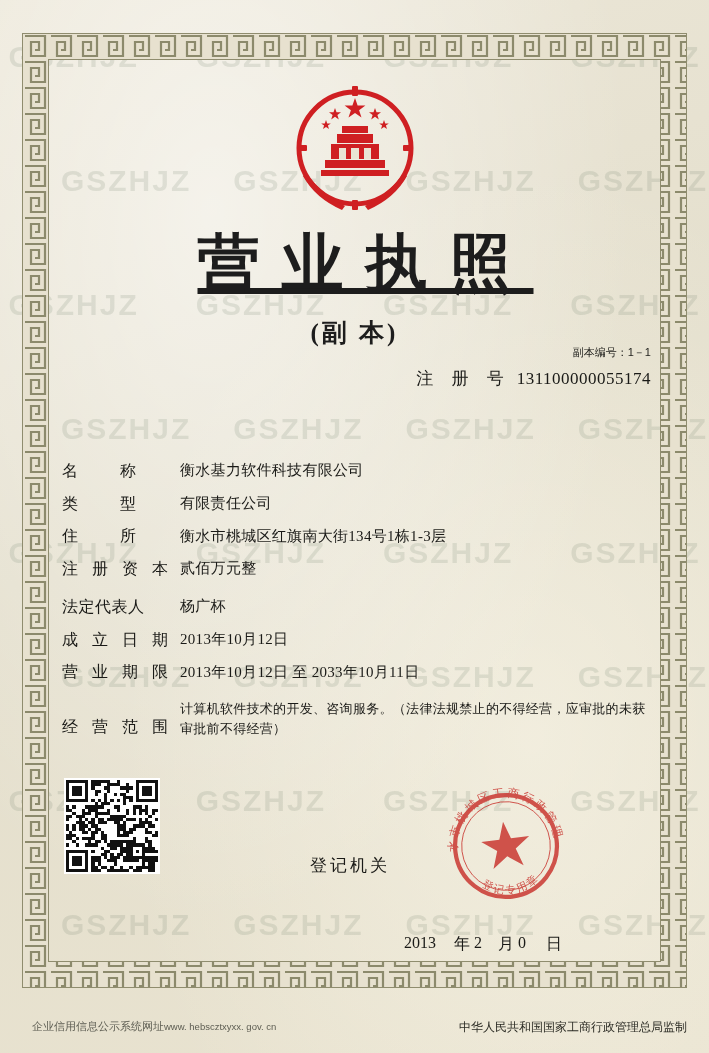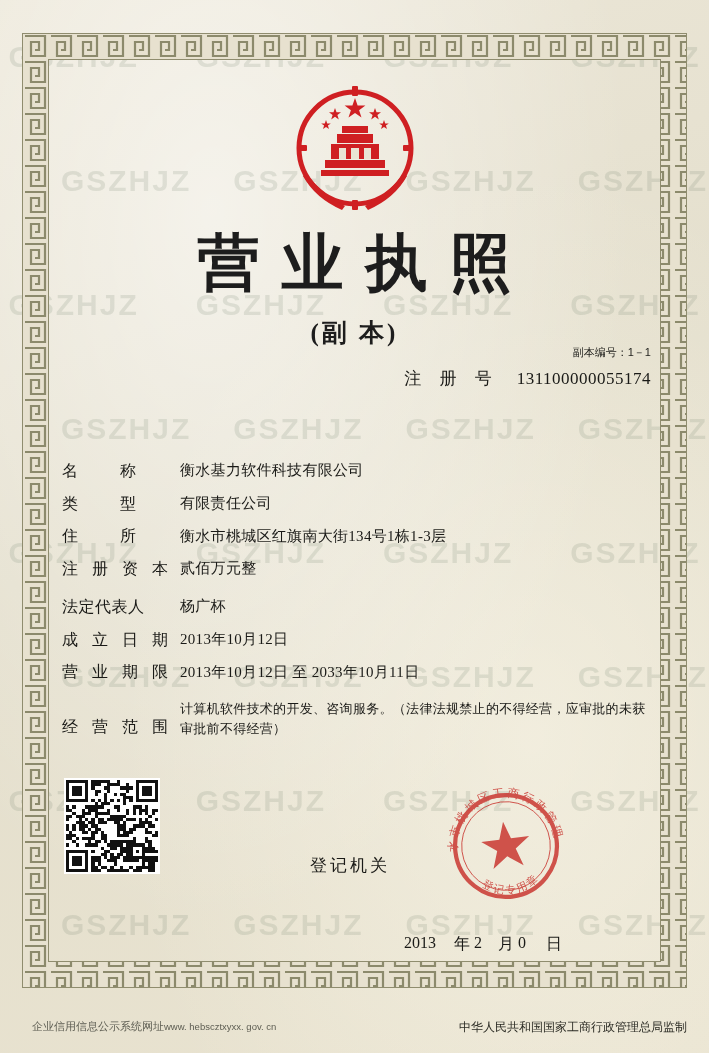--- a/index.html
+++ b/index.html
@@ -78,20 +78,21 @@
     position: absolute;
     left: 0; right: 0; top: 170px;
     text-align: center;
     font-family: "Liberation Serif", serif;
     font-weight: bold;
     font-size: 62px;
     letter-spacing: 22px;
     text-indent: 22px;
     color: #1d1d1d;
     line-height: 1;
+    text-decoration: underline;
   }
   .sub-title {
     position: absolute;
     left: 0; right: 0; top: 254px;
     text-align: center;
     font-size: 25px;
     font-weight: bold;
     letter-spacing: 3px;
     color: #1d1d1d;
   }
@@ -105,21 +106,21 @@
     font-family: "Liberation Sans", sans-serif;
     margin-left: 20px;
   }
   .reg-no {
     position: absolute;
     right: 6px; top: 305px;
     font-size: 17px;
     color: #1a1a17;
     letter-spacing: 0.5px;
   }
-  .reg-no .lbl { letter-spacing: 7px; margin-right: 18px; }
+  .reg-no .lbl { letter-spacing: 7px; margin-right: 6px; }
 
   
   .fields {
     position: absolute;
     left: 10px; top: 398px;
     width: 590px;
   }
   .field-row {
     display: flex;
     align-items: flex-end;

